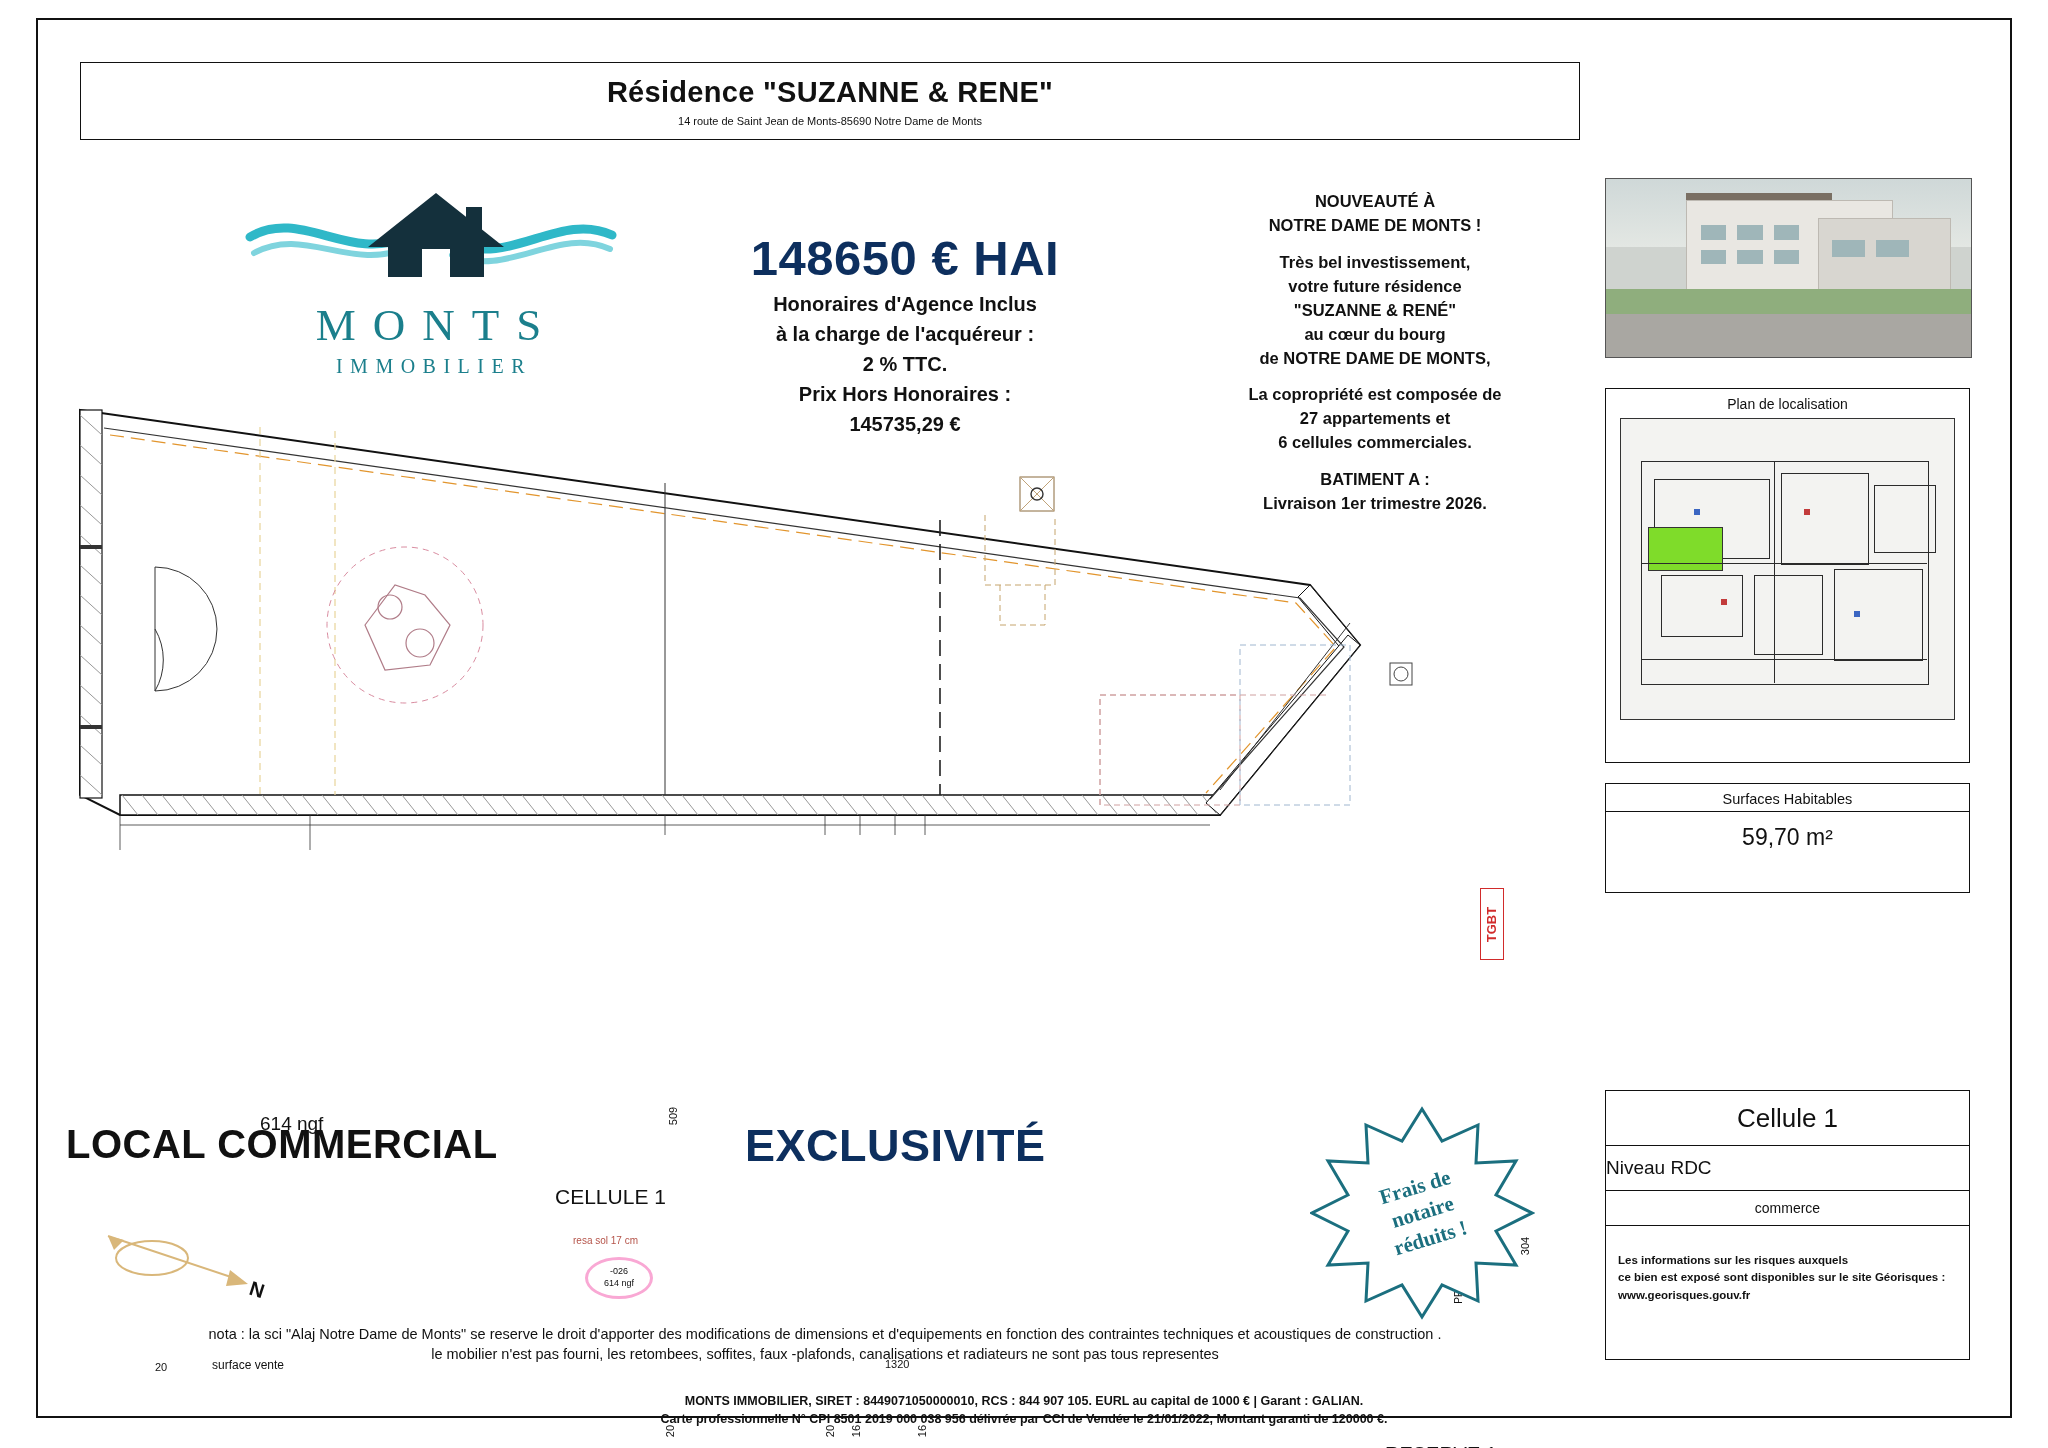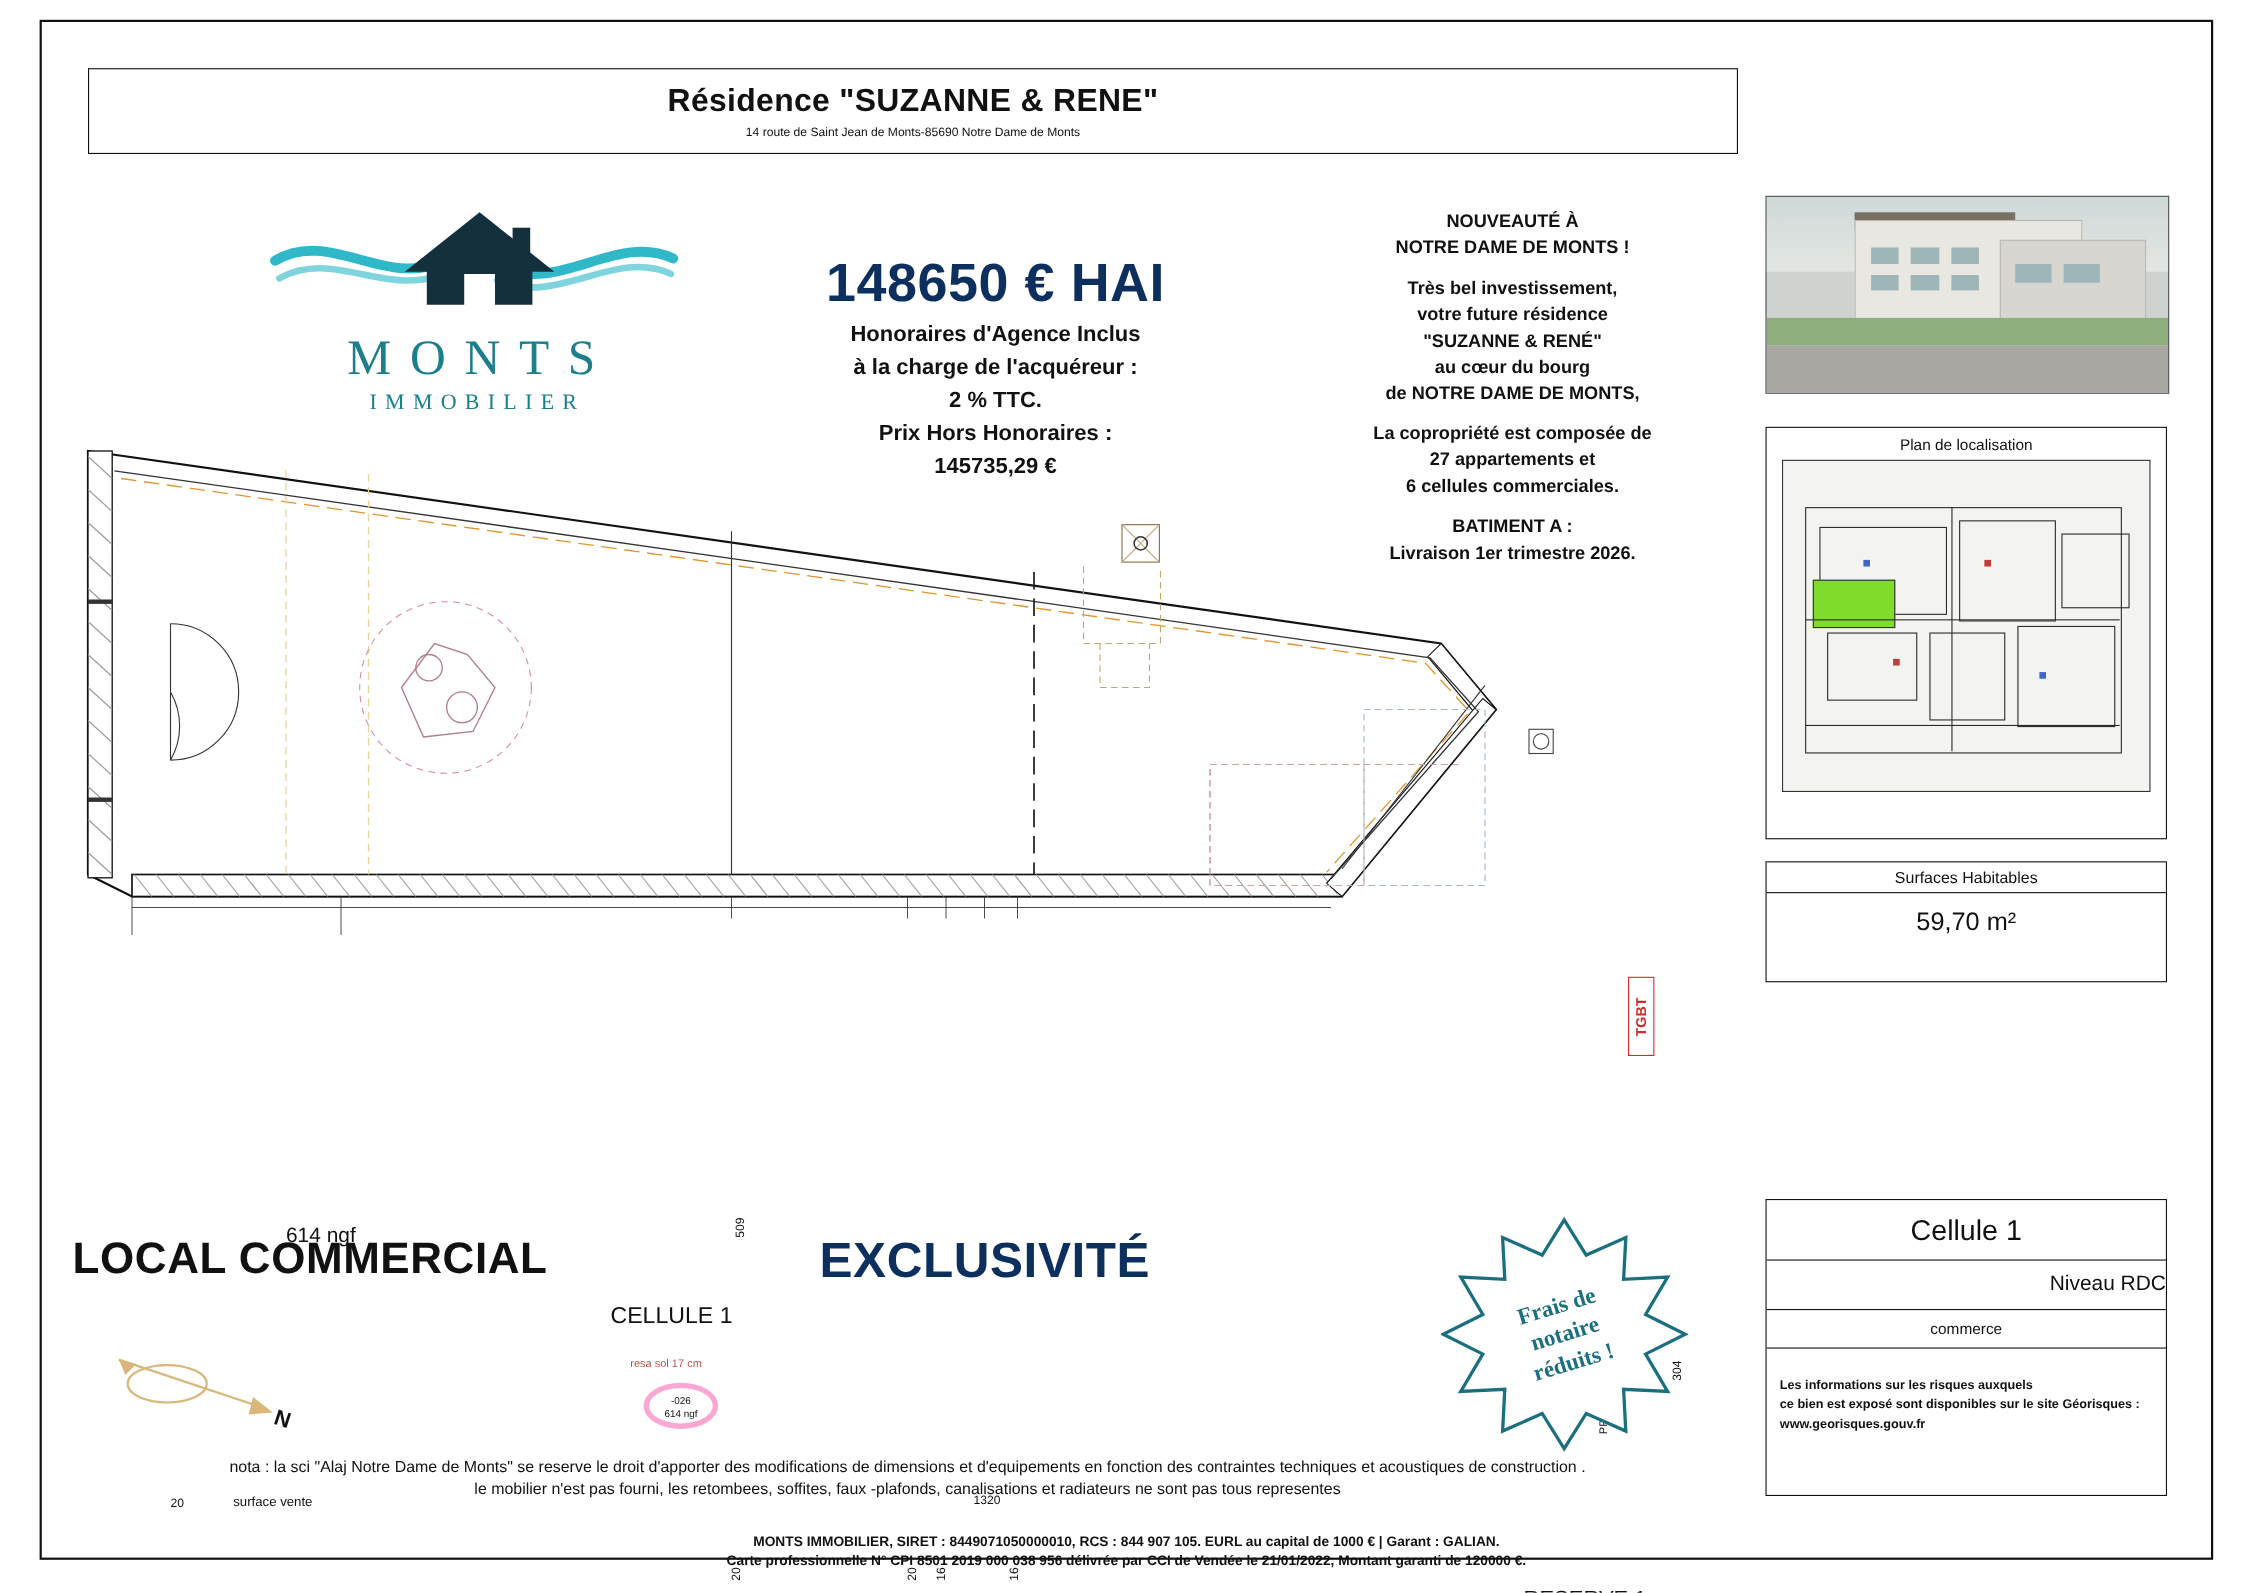--- a/index.html
+++ b/index.html
@@ -48,21 +48,21 @@
   .loc-blue{position:absolute;background:#3b66c2;}
 
   
   .surf-box{position:absolute;left:1605px;top:783px;width:365px;height:110px;border:1px solid #111;box-sizing:border-box;}
   .surf-title{text-align:center;font-size:14.5px;padding:7px 0 4px;border-bottom:1px solid #111;}
   .surf-val{text-align:center;font-size:23px;padding-top:12px;}
 
   
   .cell-box{position:absolute;left:1605px;top:1090px;width:365px;height:270px;border:1px solid #111;box-sizing:border-box;}
   .cell-r1{text-align:center;font-size:26px;padding:12px 0 11px;border-bottom:1px solid #111;}
-  .cell-r2{text-align:right;font-size:19px;padding:11px 0 11px;border-bottom:1px solid #111;}
+  .cell-r2{text-align:left;font-size:19px;padding:11px 0 11px;border-bottom:1px solid #111;}
   .cell-r3{text-align:center;font-size:14px;padding:9px 0 9px;border-bottom:1px solid #111;}
   .cell-r4{text-align:left;font-size:11.5px;font-weight:bold;line-height:1.5;padding:26px 12px;}
 
   
   .local-com{position:absolute;left:66px;top:1122px;font-size:40px;font-weight:bold;letter-spacing:.5px;}
   .exclu{position:absolute;left:745px;top:1120px;font-size:45px;font-weight:bold;color:#0d2f5e;letter-spacing:.5px;}
 
   
   .burst{position:absolute;left:1310px;top:1105px;width:225px;height:215px;}
   .burst-txt{position:absolute;left:0;top:0;width:225px;height:215px;display:flex;align-items:center;justify-content:center;}
@@ -90,21 +90,21 @@
   .tgbt span{transform:rotate(-90deg);white-space:nowrap;}
   .vrot{position:absolute;font-size:11px;}
   .vrot span{display:block;transform:rotate(-90deg);white-space:nowrap;}
   .dim-509{left:604px;top:715px;}
   .dim-304{left:1456px;top:845px;}
   .dim-pp{left:1375px;top:880px;font-size:10px;}
   .dim-20b{left:604px;top:1030px;}
   .dim-20c{left:764px;top:1030px;}
   .dim-16a{left:790px;top:1030px;}
   .dim-16b{left:856px;top:1030px;}
-  .ellipse-lbl{position:absolute;left:525px;top:862px;width:68px;height:42px;border:5px solid #f9a8d4;border-radius:50%;font-size:9px;text-align:center;line-height:1.3;padding-top:6px;box-sizing:border-box;background:#fff;}
+  .ellipse-lbl{position:absolute;left:525px;top:862px;width:68px;height:42px;border:3px solid #f9a8d4;border-radius:50%;font-size:9px;text-align:center;line-height:1.3;padding-top:6px;box-sizing:border-box;background:#fff;}
 </style>
 </head>
 <body>
 
 <div class="page">
   <div class="outer-frame"></div>
 
   <div class="title-box">
     <div class="title-main">Résidence "SUZANNE &amp; RENE"</div>
     <div class="title-sub">14 route de Saint Jean de Monts-85690 Notre Dame de Monts</div>

